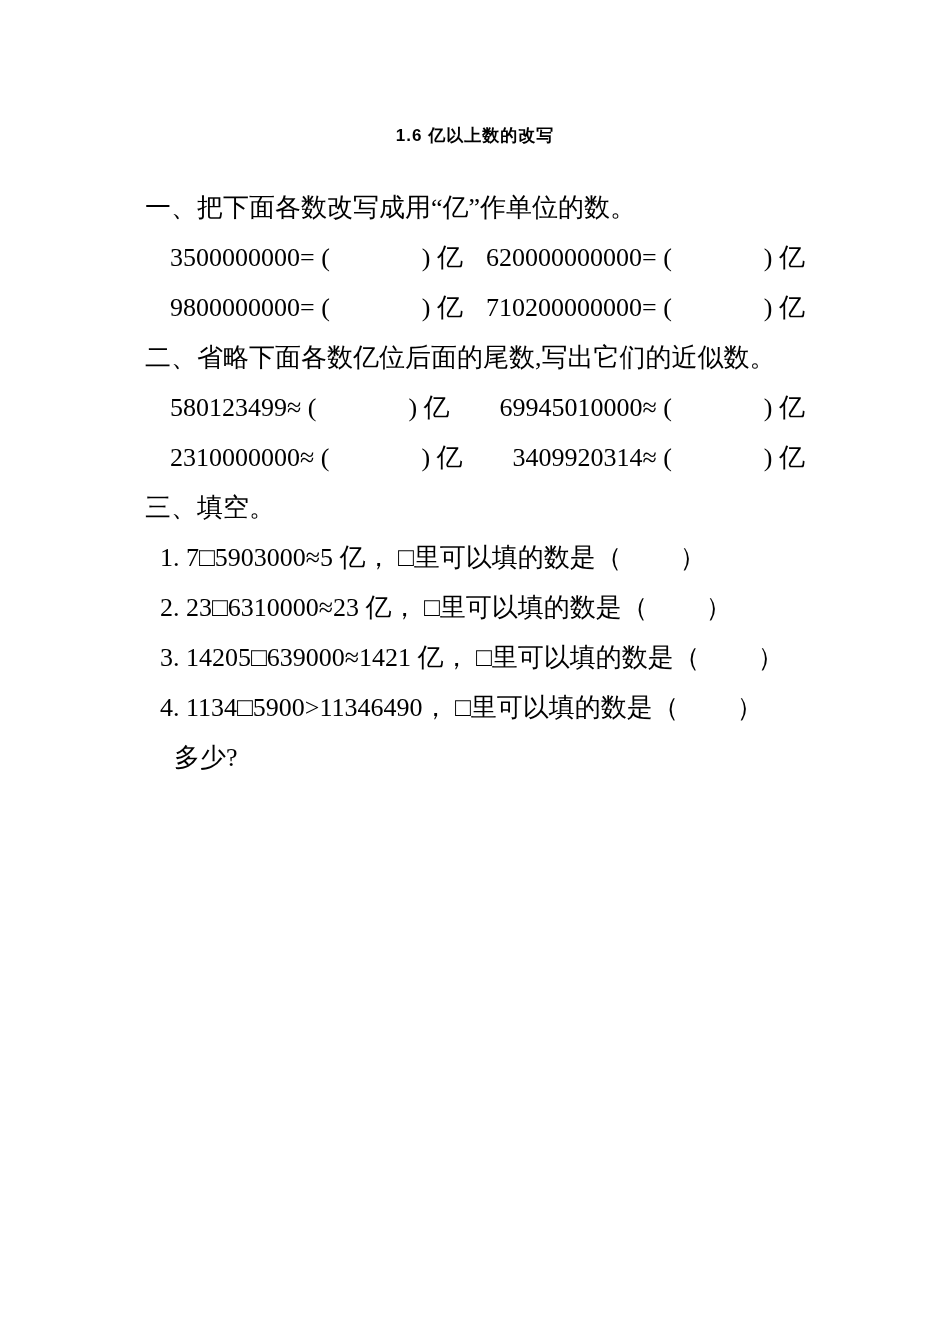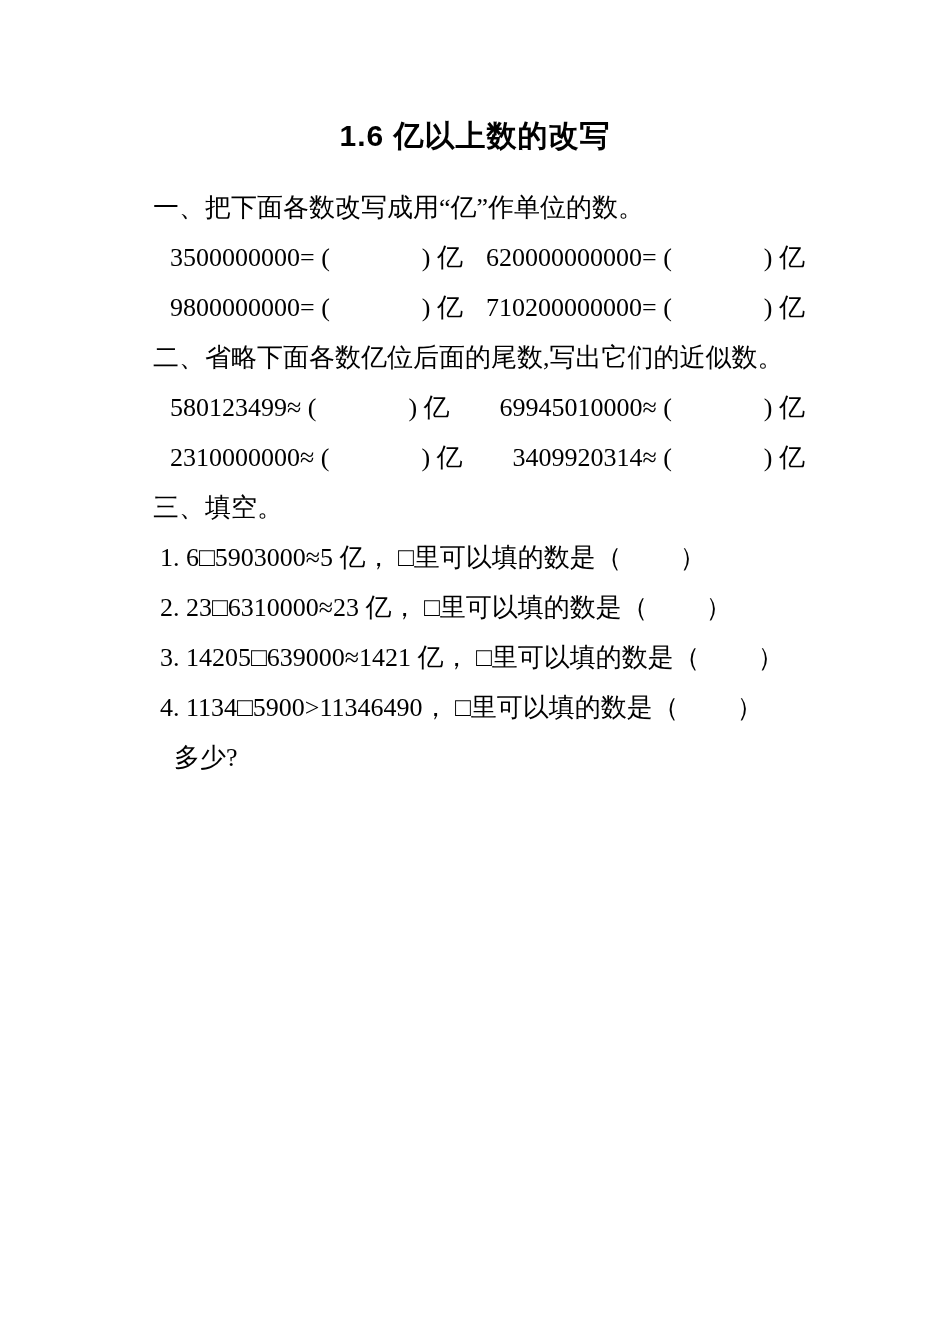--- a/index.html
+++ b/index.html
@@ -16,33 +16,33 @@
     font-family: "Liberation Serif", "DejaVu Serif", serif;
     font-size: 26px;
     box-sizing: border-box;
     padding: 118px 145px 0 145px;
     overflow: hidden;
   }
   .doc-title {
     text-align: center;
     font-family: "Liberation Sans", "DejaVu Sans", sans-serif;
     font-weight: bold;
-    font-size: 30px;
+    font-size: 17px;
     line-height: 36px;
     margin: 0 0 28px 0;
     letter-spacing: 1px;
   }
   .line {
     height: 50px;
     display: flex;
     align-items: center;
     white-space: nowrap;
   }
   .section-heading {
-    margin-left: 8px;
+    margin-left: 0;
   }
   .two-col {
     margin-left: 25px;
     justify-content: space-between;
   }
   .item-line {
     margin-left: 15px;
   }
   .cont-line {
     margin-left: 29px;
@@ -120,21 +120,21 @@
         <span>3409920314≈ (</span>
         <span class="gap gap-wide"></span>
         <span>) 亿</span>
       </span>
   </div>
 
   <div class="line section-heading">三、填空。</div>
 
   <div class="line item-line">
     <span class="blank-item">
-        <span>1. 6□5903000≈5 亿，  □里可以填的数是（</span>
+        <span>1. 7□5903000≈5 亿，  □里可以填的数是（</span>
         <span class="gap gap-paren"></span>
         <span>）</span>
       </span>
   </div>
 
   <div class="line item-line">
     <span class="blank-item">
         <span>2. 23□6310000≈23 亿，  □里可以填的数是（</span>
         <span class="gap gap-paren"></span>
         <span>）</span>

